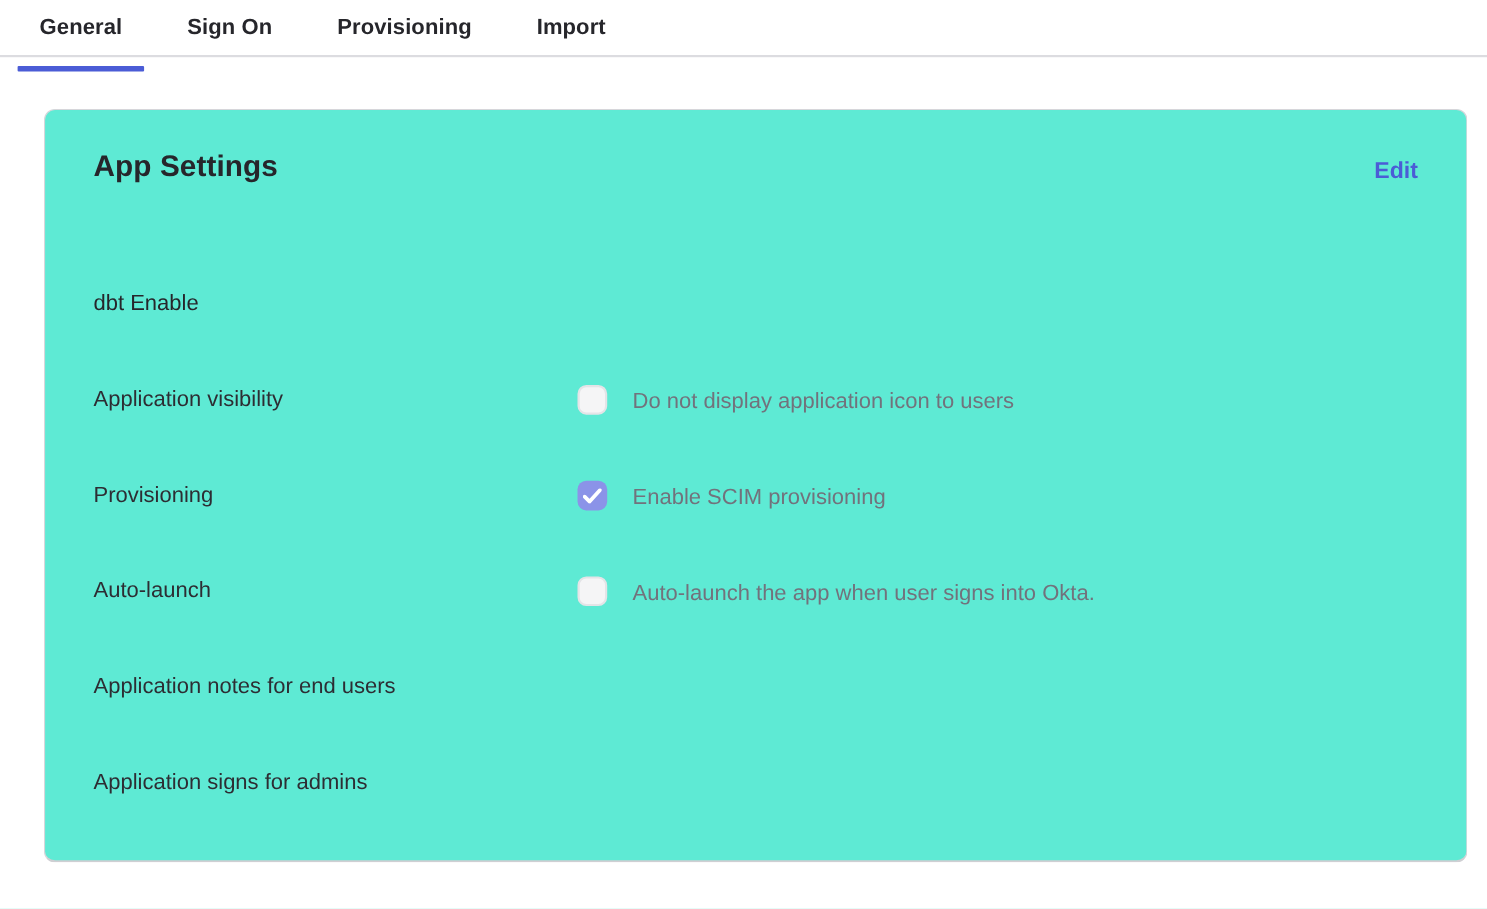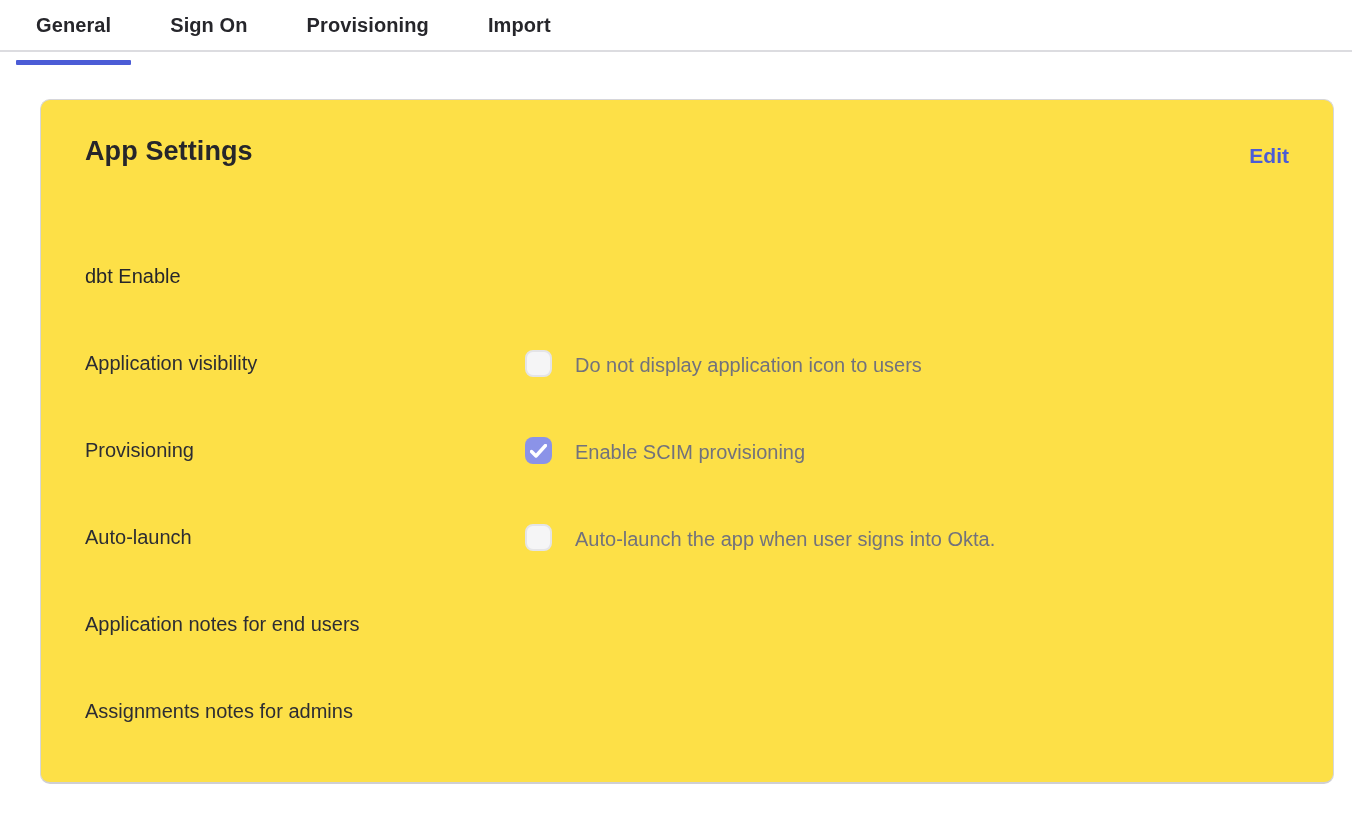--- a/index.html
+++ b/index.html
@@ -45,21 +45,21 @@
   }
 
   
   .card {
     margin: 47px 18px 0 40px;
     width: 1294px;
     height: 685px;
     border: 1px solid #d6d6da;
     border-bottom: 2px solid #cfcfd3;
     border-radius: 10px;
-    background: #fde047;
+    background: #5eead4;
     padding: 36px 44px 25px 44px;
   }
   .card-header {
     display: flex;
     align-items: flex-start;
     justify-content: space-between;
     height: 40px;
   }
   .card-title {
     font-size: 27px;
@@ -192,17 +192,17 @@
   </div>
 </div>
   </div>
 
   <div class="row">
     <div class="row-label">Application notes for end users</div>
     <div class="row-content"></div>
   </div>
 
   <div class="row">
-    <div class="row-label">Assignments notes for admins</div>
+    <div class="row-label">Application signs for admins</div>
     <div class="row-content"></div>
   </div>
 </div>
 </section>
 
 </body></html>

